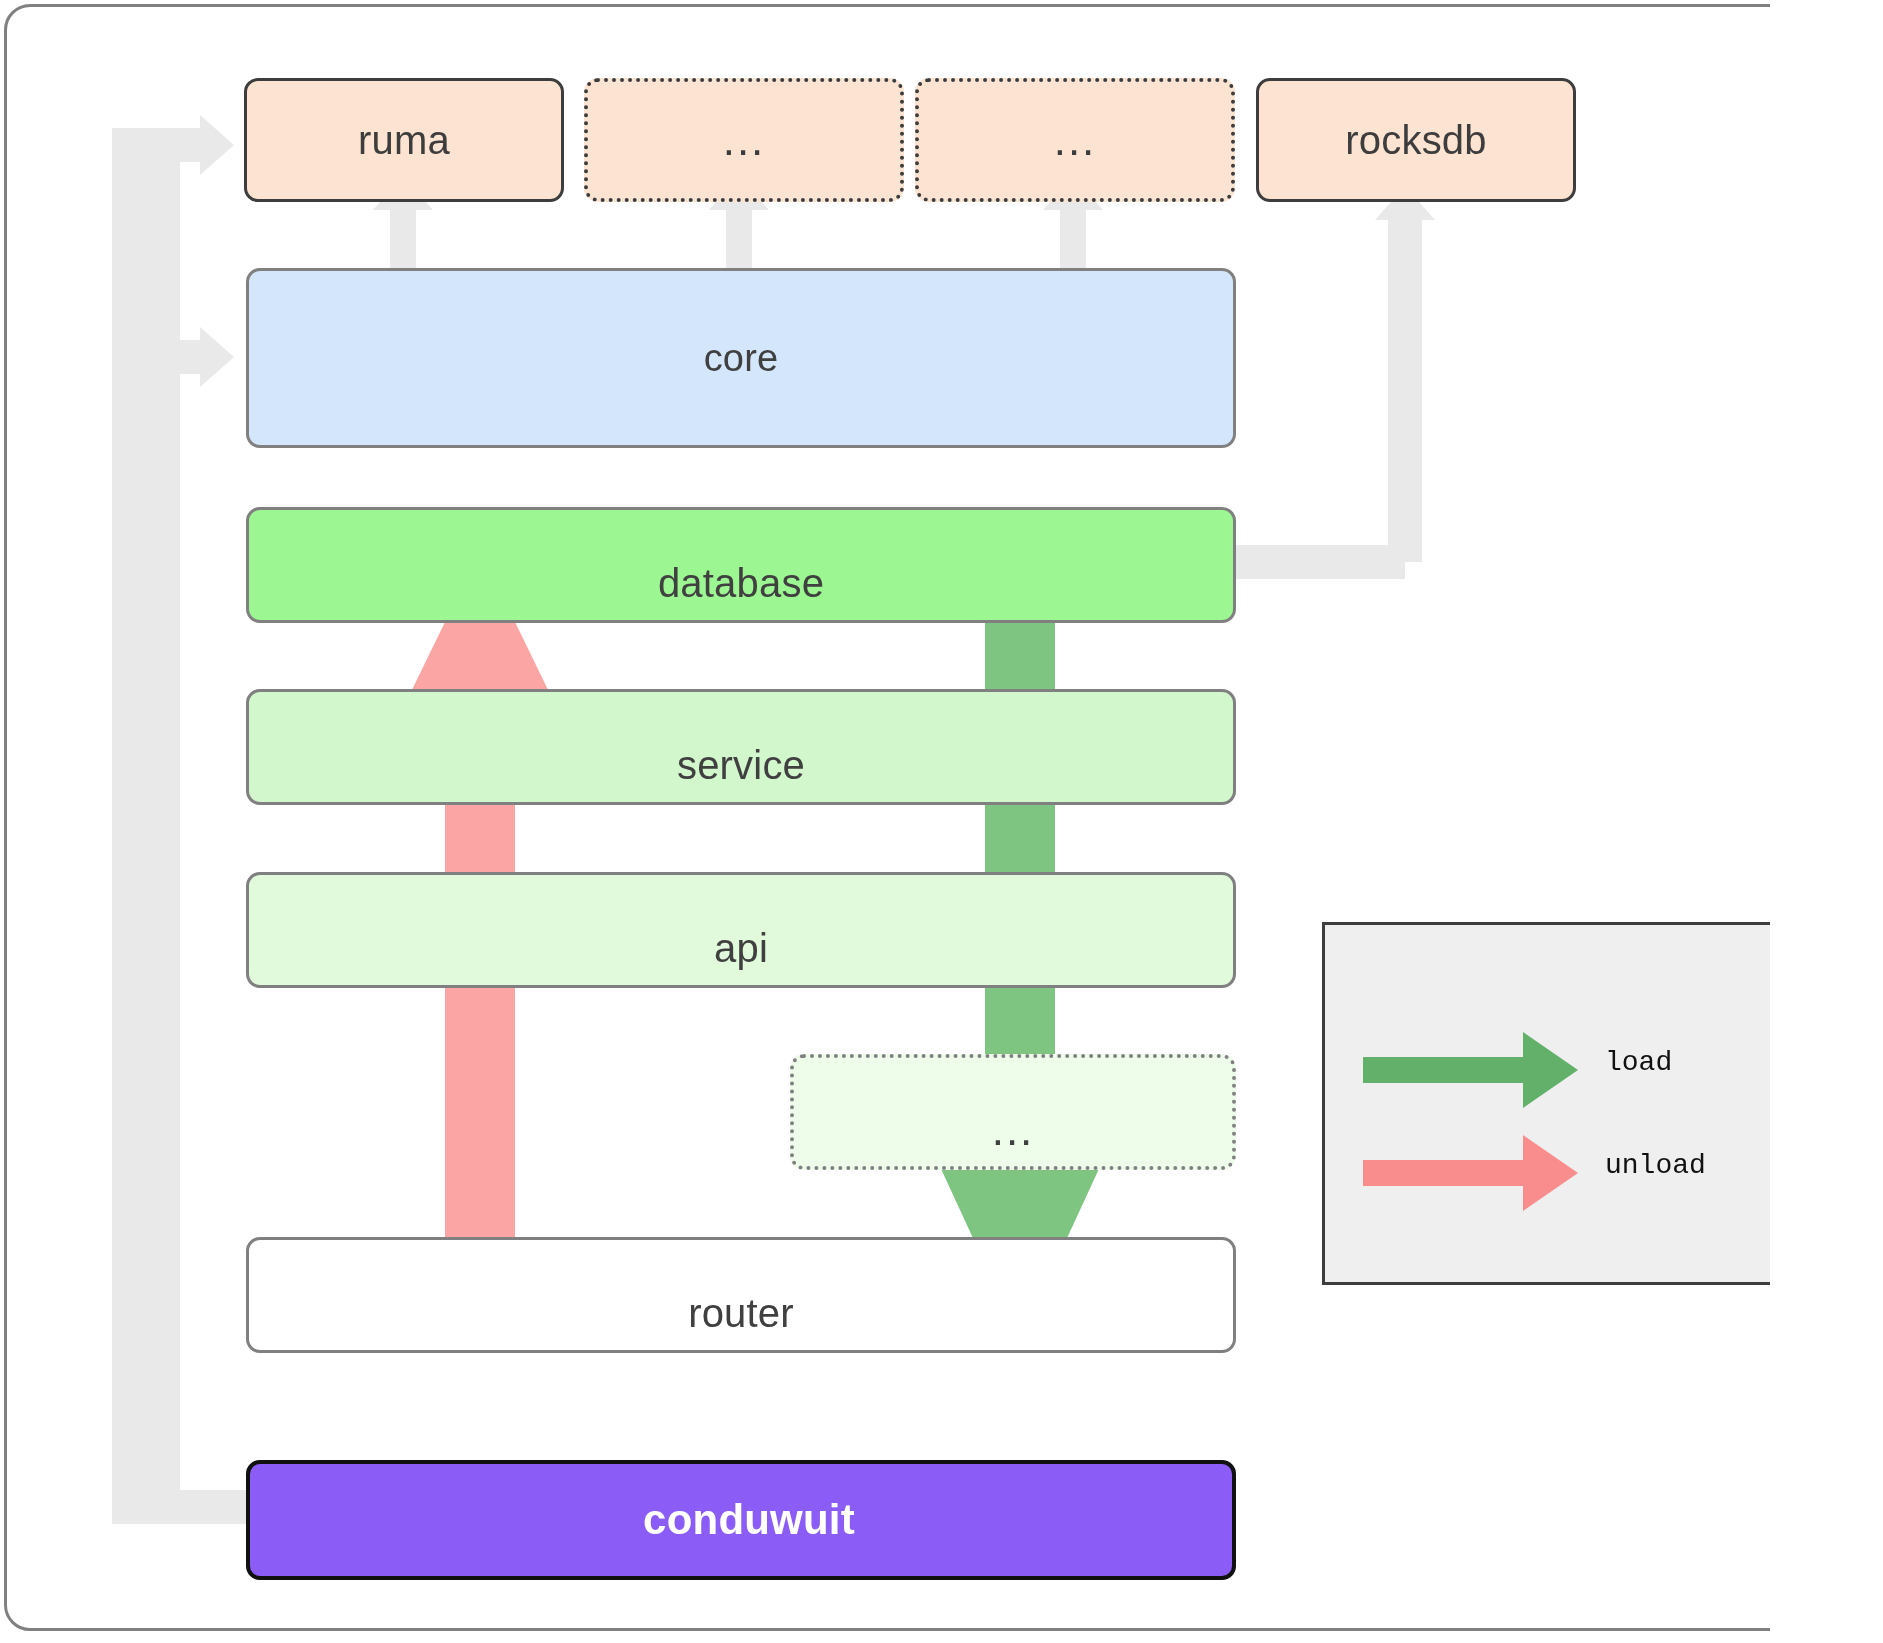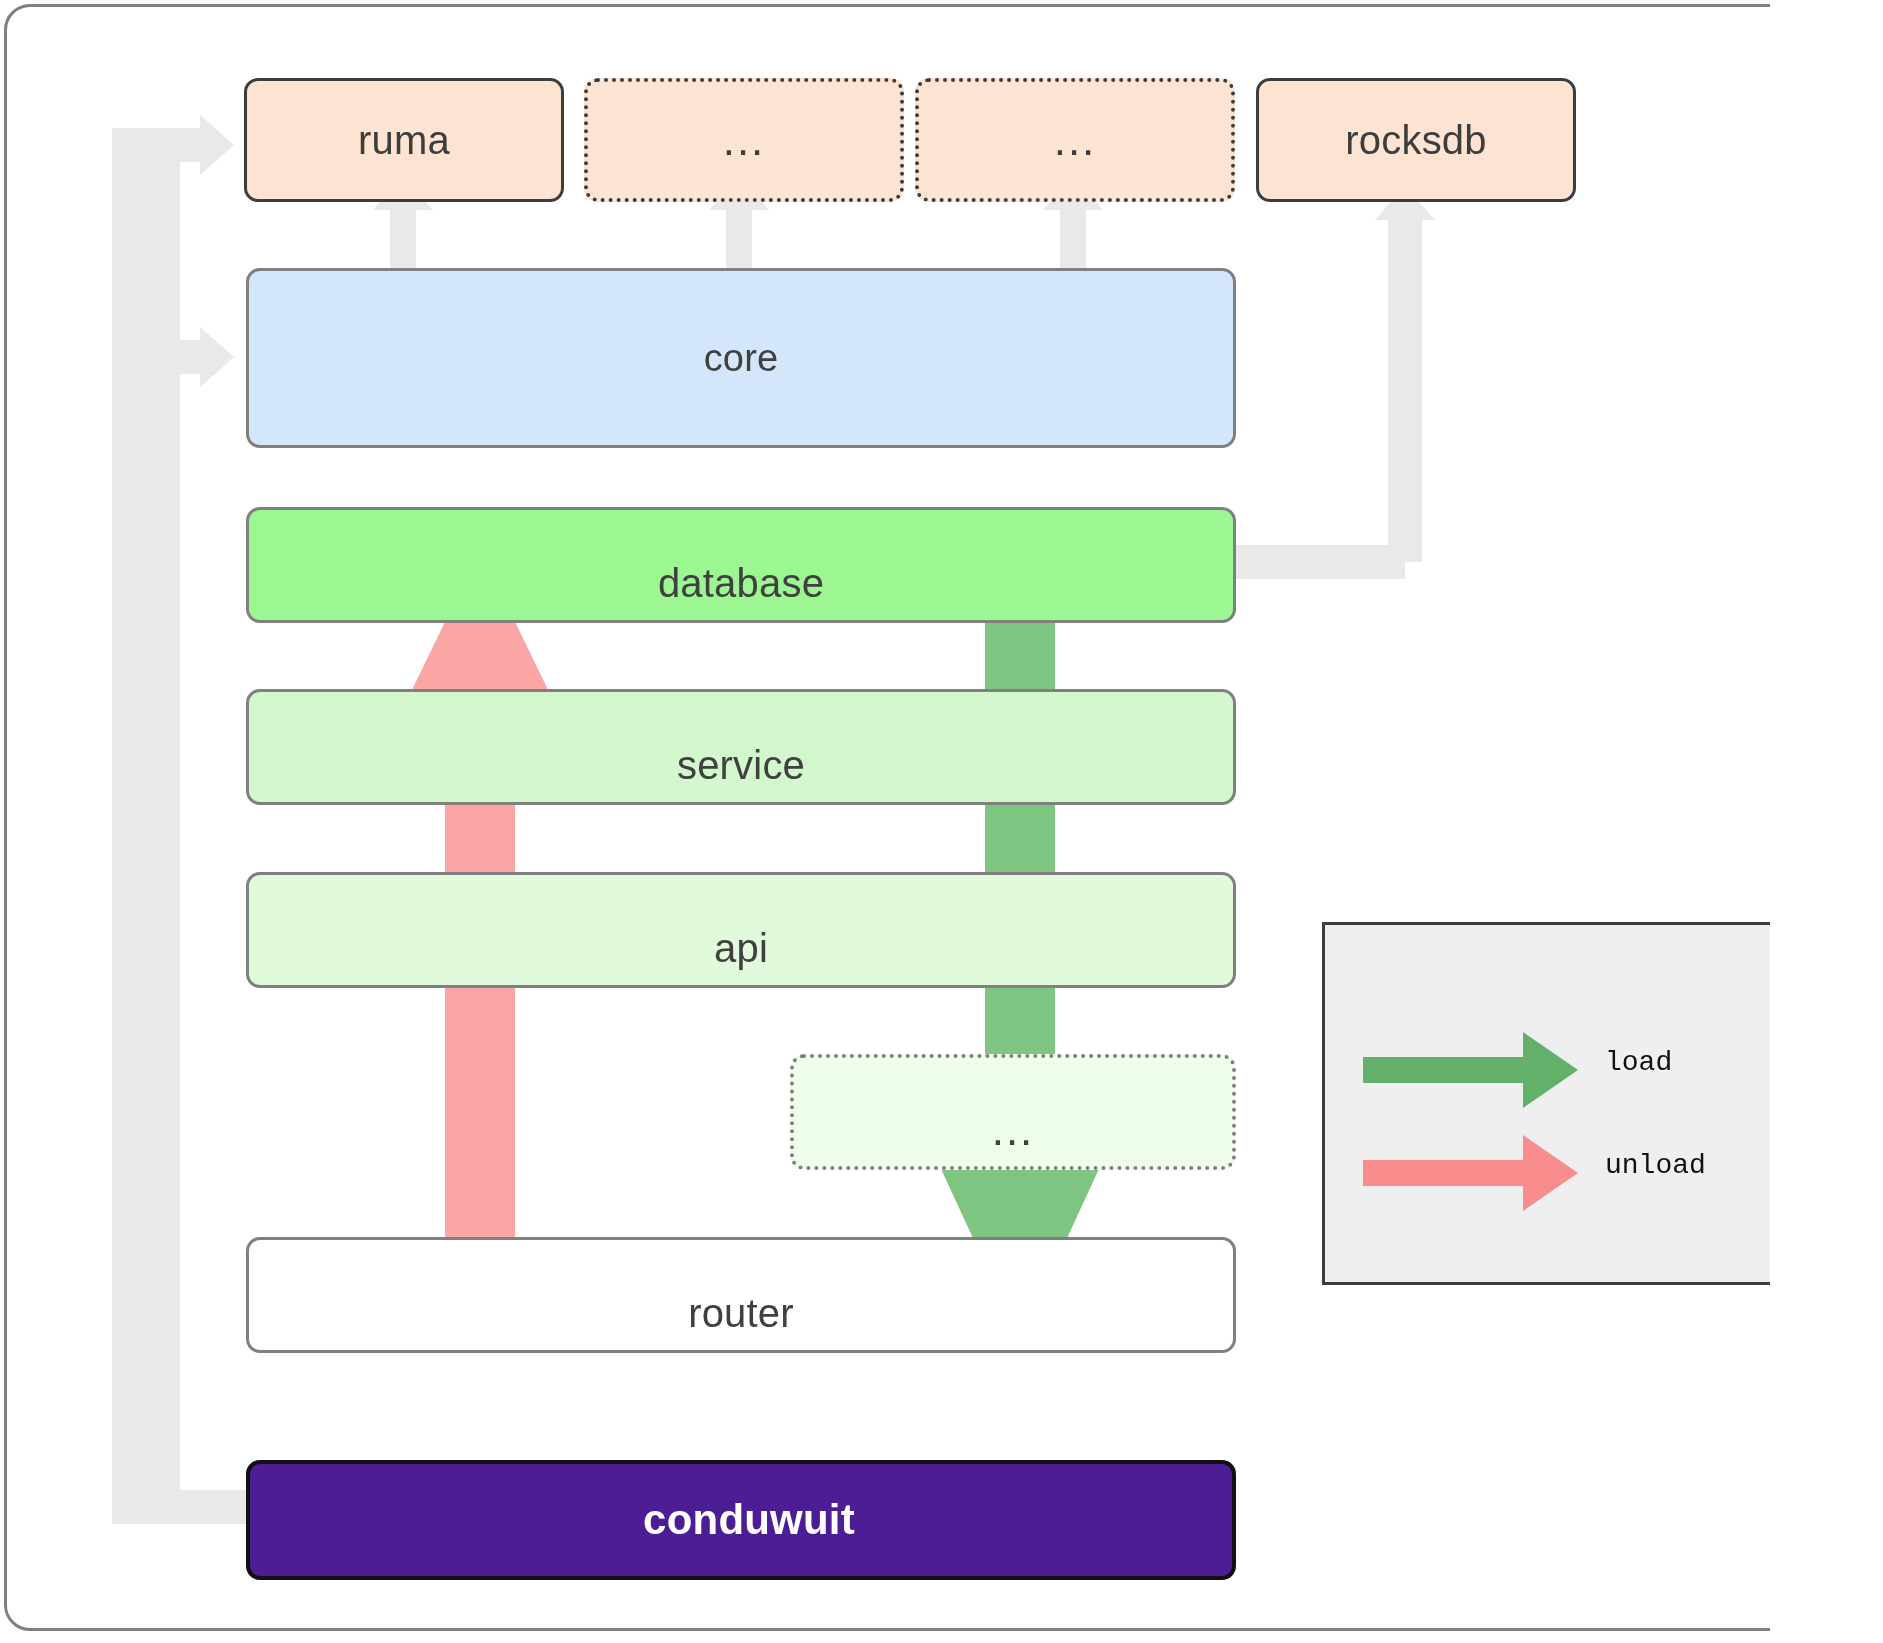--- a/index.html
+++ b/index.html
@@ -65,21 +65,21 @@
   }
   
   .layer {
     border: 3px solid #808080;
   }
   .layer.dotted { border-style: dotted; border-width: 4px; }
   .layer .label { font-size: 40px; margin-top: 36px; }
   .layer.ellipsis .label { font-size: 44px; letter-spacing: 2px; }
 
   .root-box {
-    background: #4c1d95;
+    background: #8b5cf6;
     border: 4px solid #111111;
     color: #ffffff;
     font-weight: 700;
     padding-left: 16px;
   }
   .root-box .label { font-size: 42px; font-weight: 700; }
 
   
   .conn {
     position: absolute;

